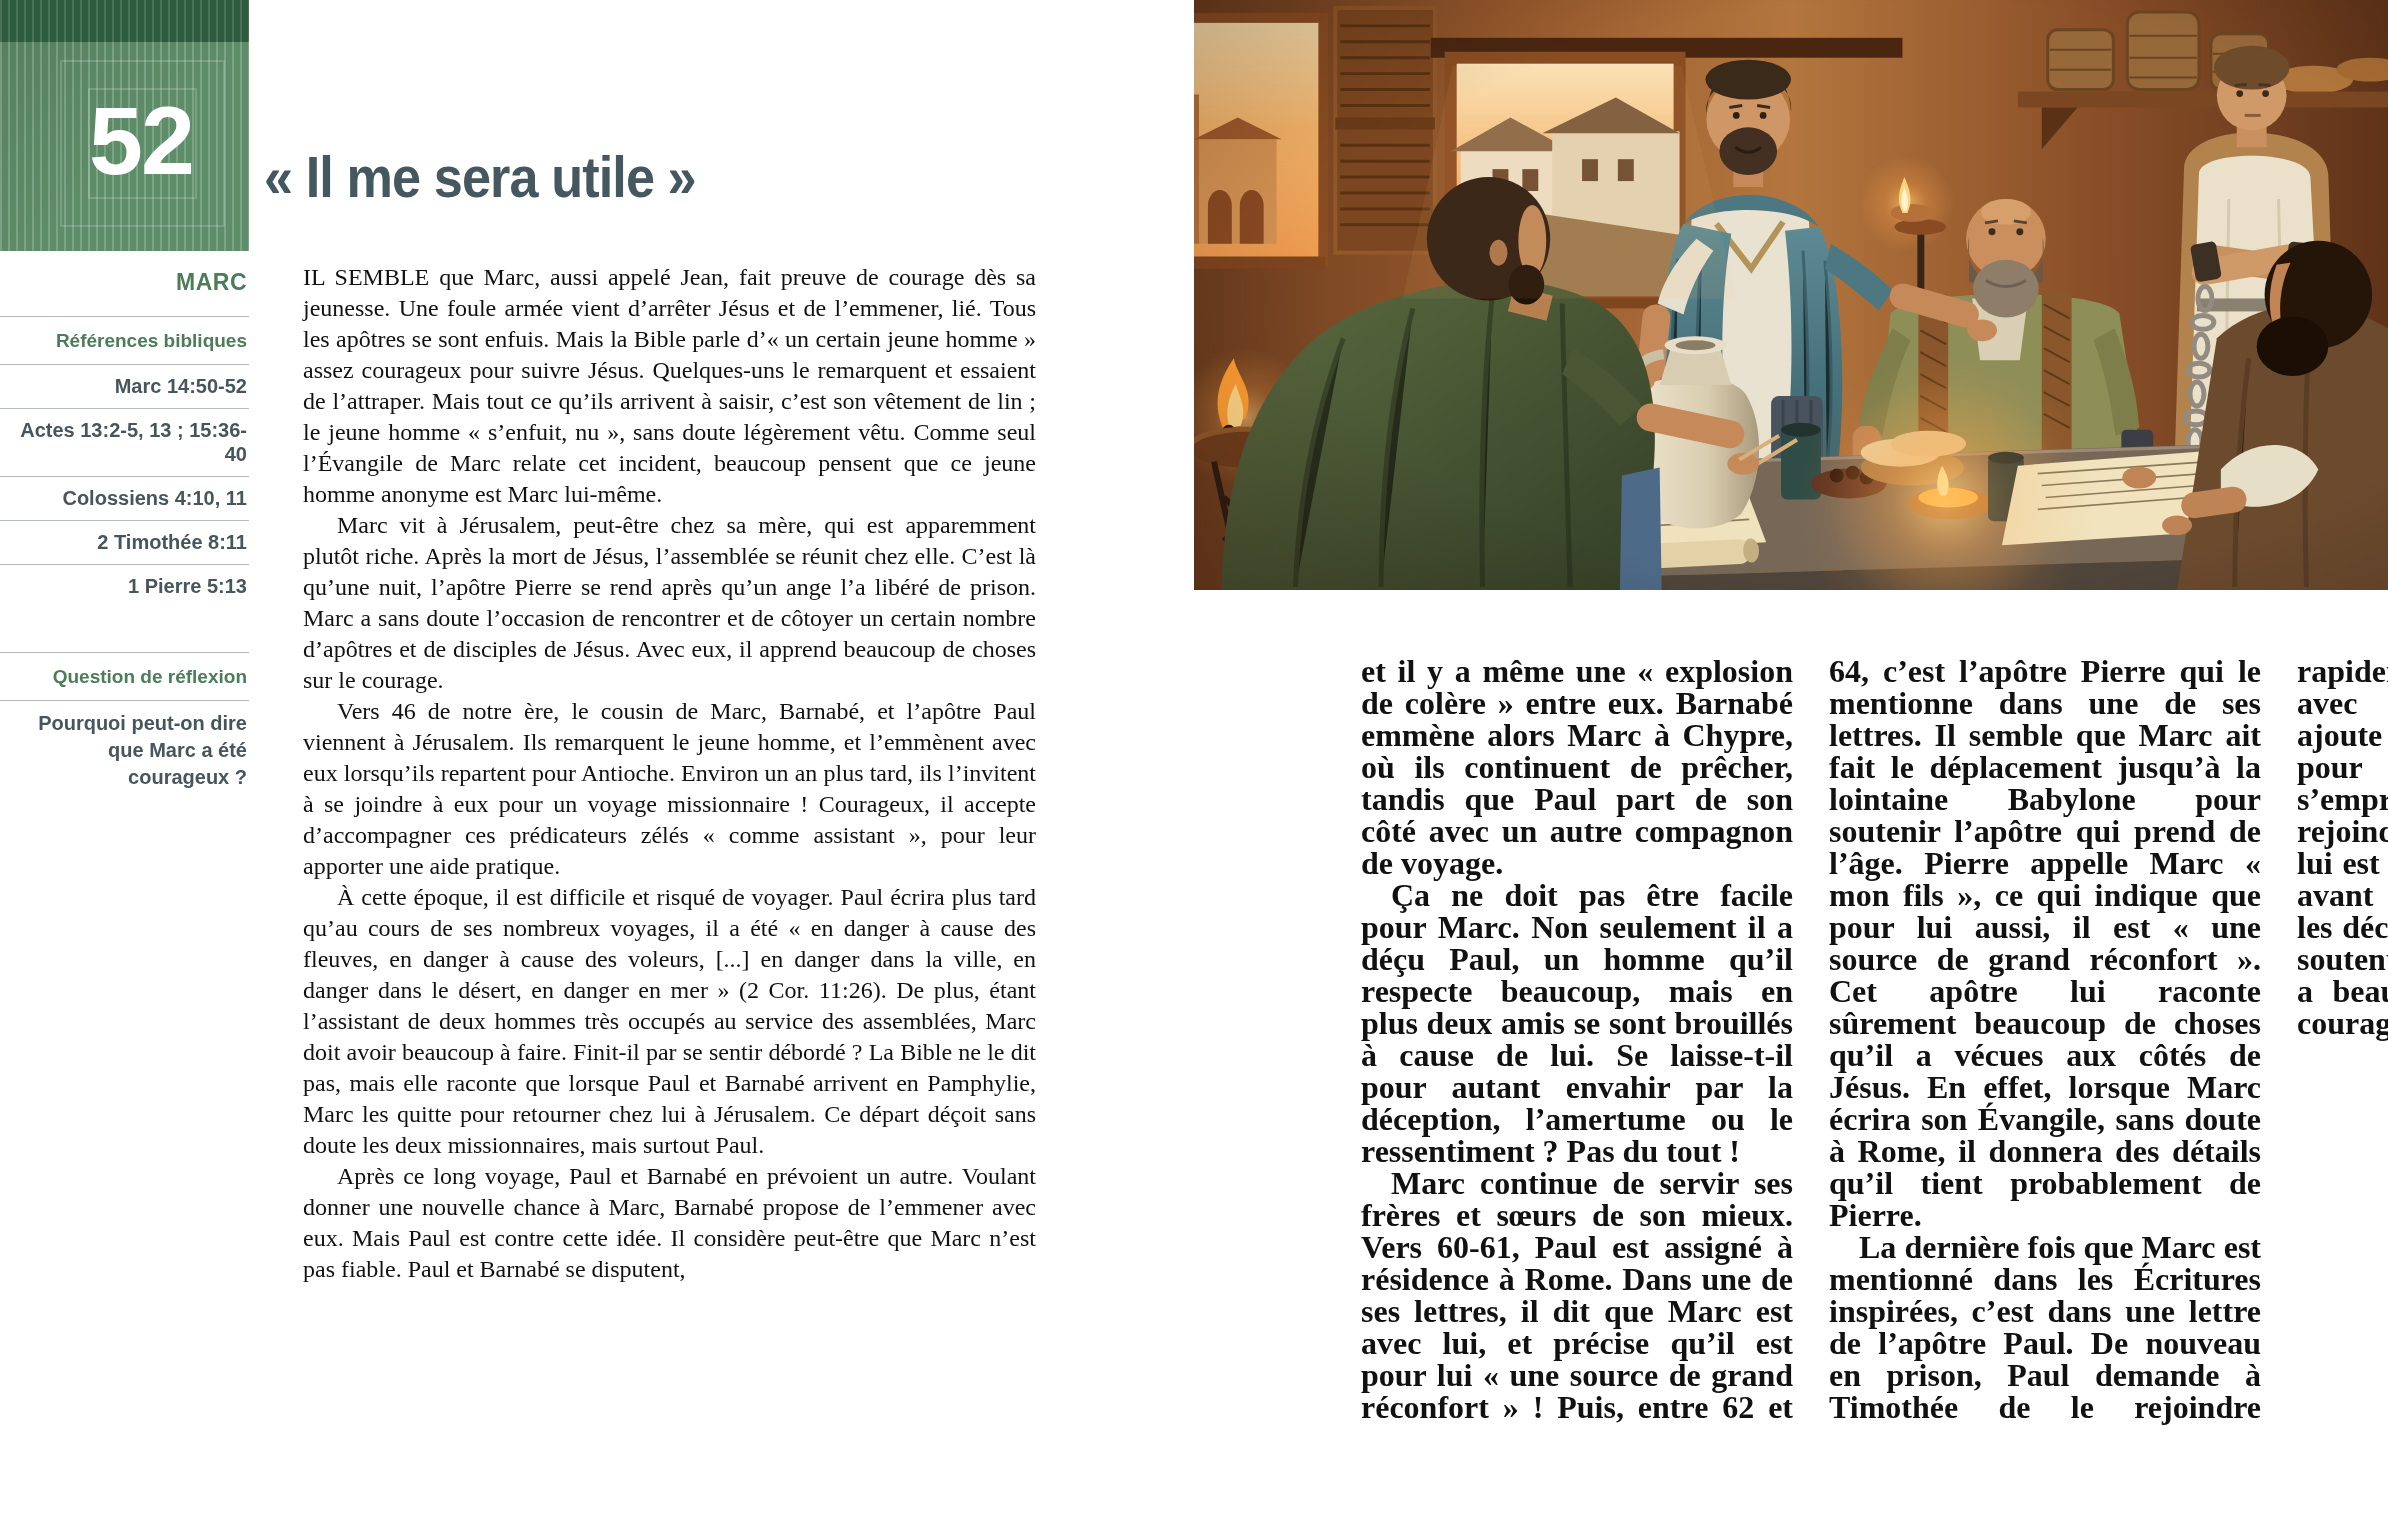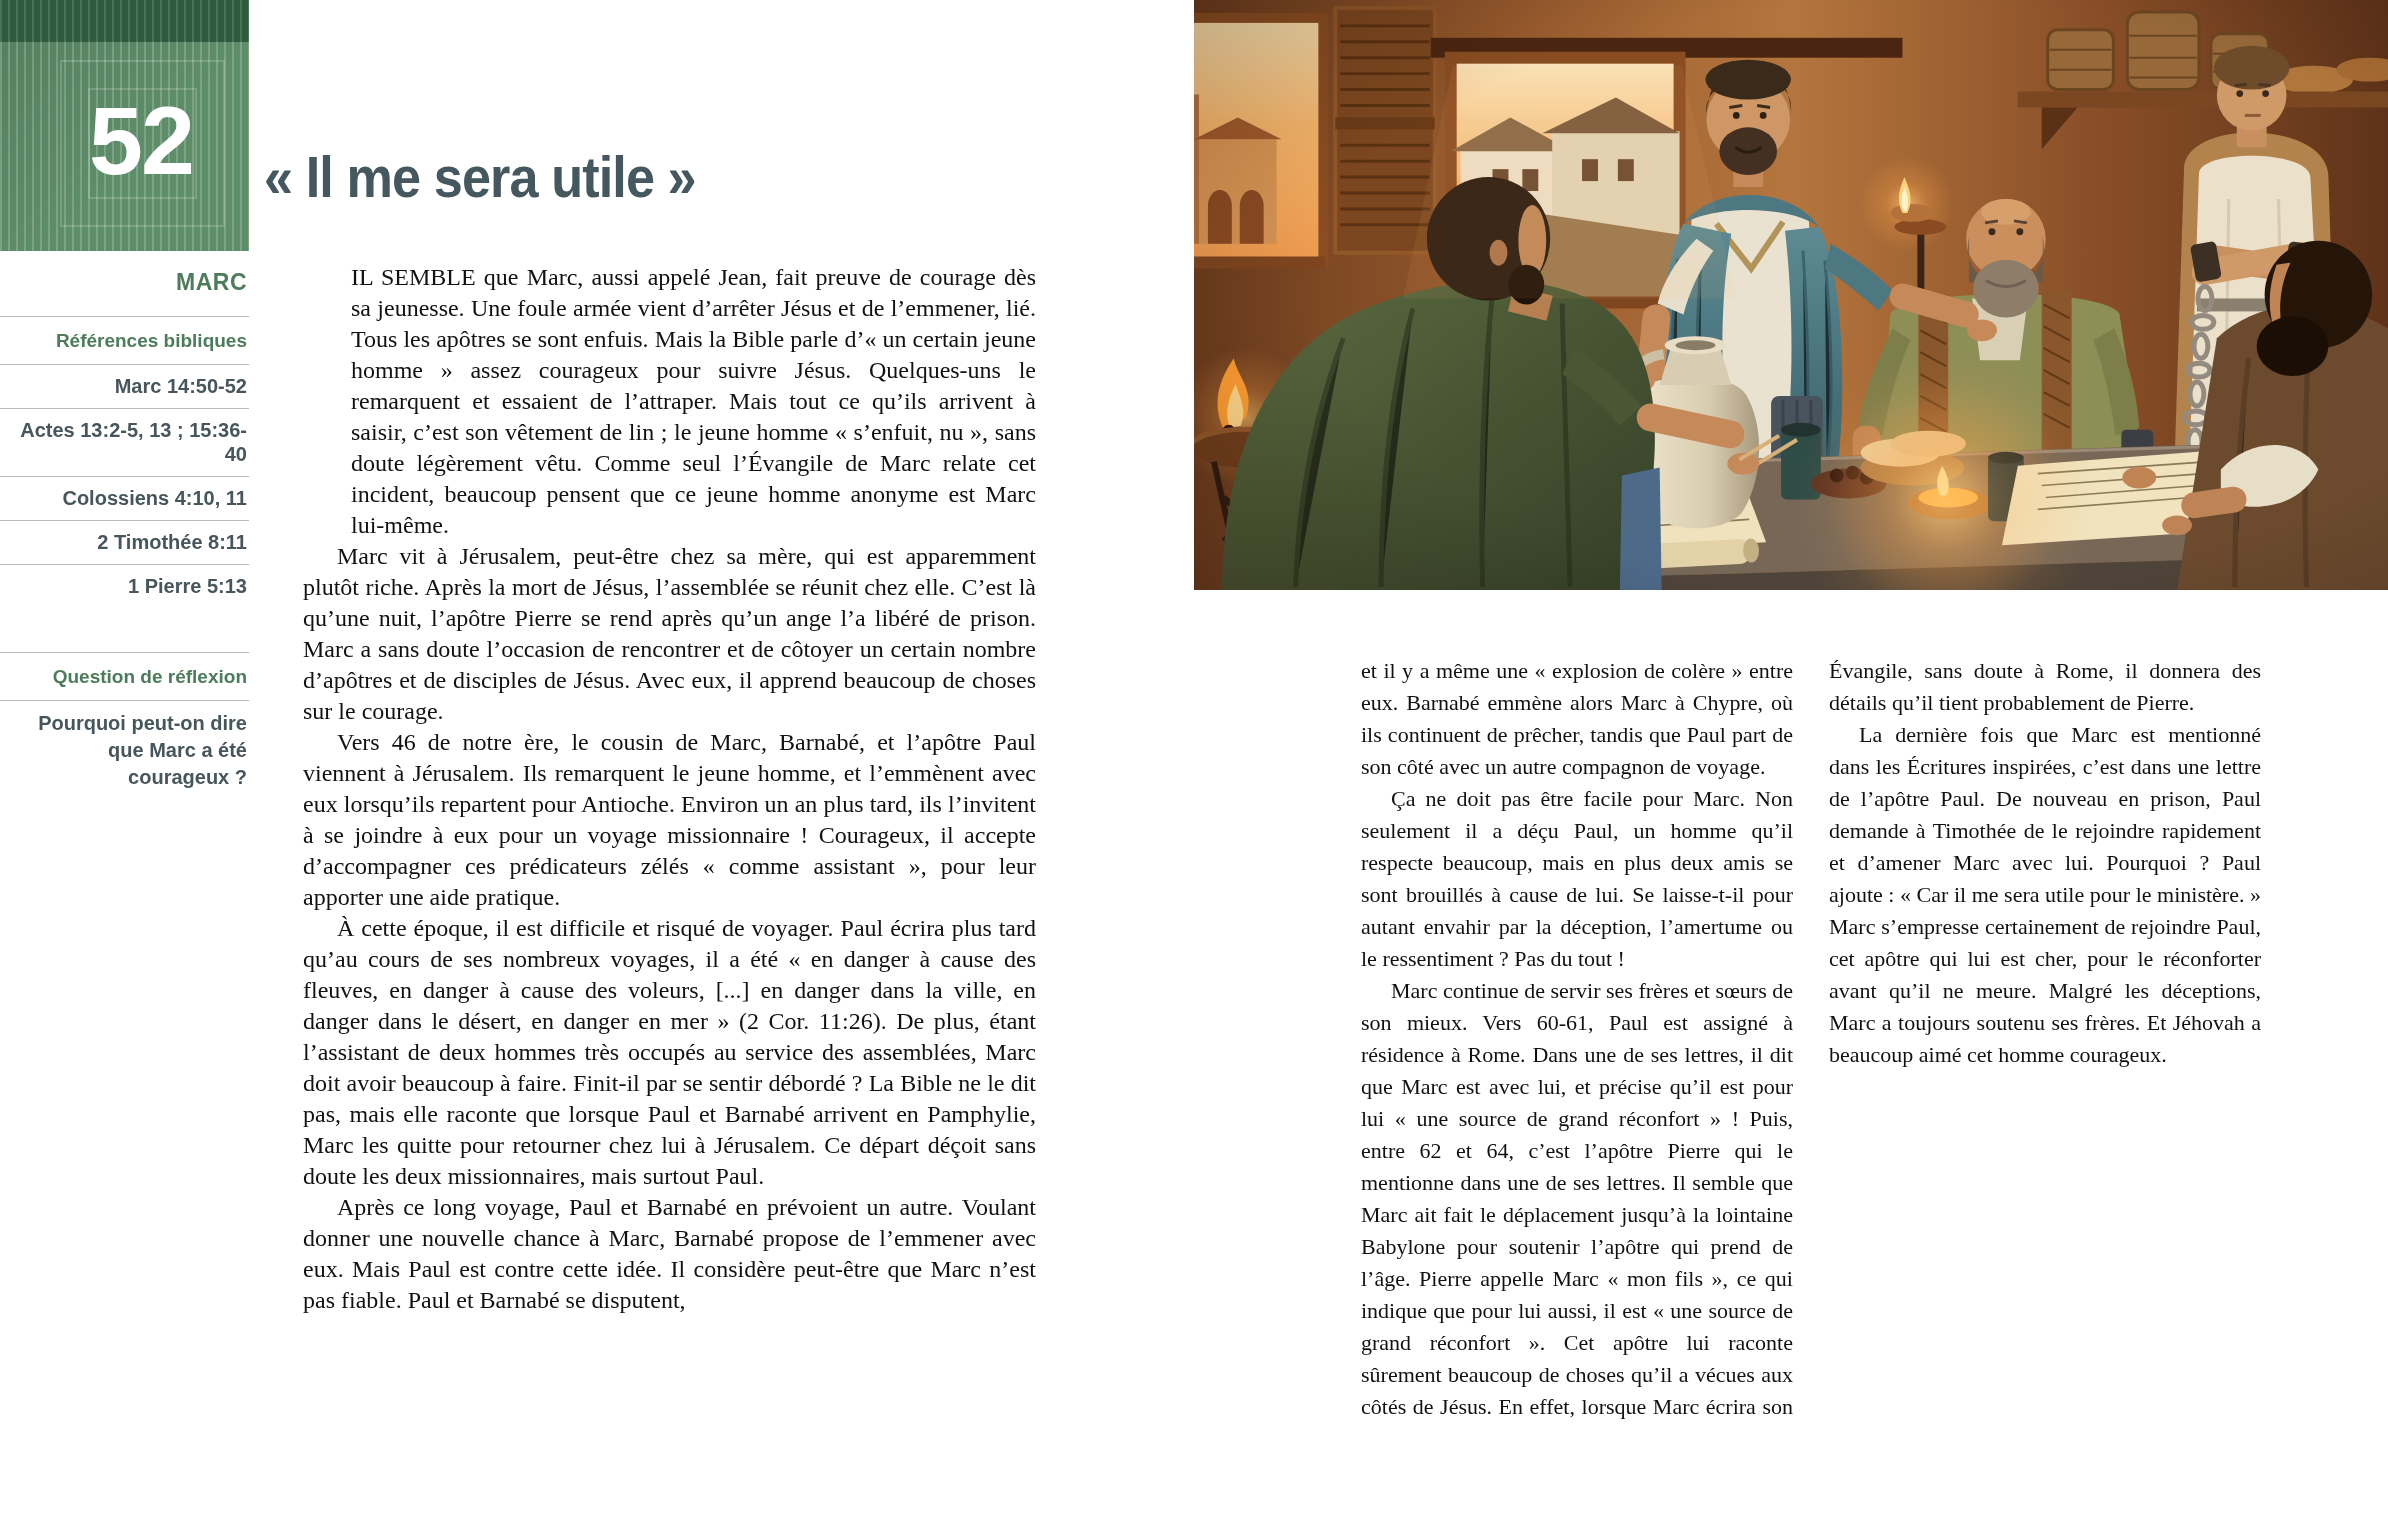--- a/index.html
+++ b/index.html
@@ -28,29 +28,29 @@
   .sb-item{color:#47565c;font-weight:bold;font-size:20px;line-height:24px;}
   .sb-gap{margin-top:44px;}
   .sb-question{line-height:27px;}
   
   .title{position:absolute;left:264px;top:145px;margin:0;color:var(--heading-slate,#45585f);
     font:bold 58px/1.1 "Liberation Sans","DejaVu Sans",sans-serif;letter-spacing:-1px;
     transform:scaleX(.9);transform-origin:left center;white-space:nowrap;}
   .bodycol{position:absolute;left:303px;top:262px;width:733px;
     font-size:24px;line-height:31px;text-align:justify;hyphens:auto;-webkit-hyphens:auto;}
   .bodycol p{margin:0;text-indent:34px;}
-  .bodycol p.first{text-indent:0;margin-left:48px;}
+  .bodycol p.first{text-indent:0;}
   .pullquote{float:left;width:350px;height:209px;box-sizing:border-box;
     margin:64px 28px 0 -143px;padding-top:48px;
     color:var(--accent-green,#4d7c5a);text-align:left;text-indent:0;
     font:bold 23.4px/30px "Liberation Sans","DejaVu Sans",sans-serif;}
   
   .columns{position:absolute;left:1361px;top:655px;width:900px;height:784px;
     column-count:2;column-gap:36px;column-fill:auto;
-    font-size:22px;line-height:32px;text-align:justify;hyphens:auto;-webkit-hyphens:auto;}
+    font-size:32px;line-height:32px;text-align:justify;hyphens:auto;font-weight:bold;-webkit-hyphens:auto;}
   .columns p{margin:0;text-indent:30px;}
   .columns p.first{text-indent:0;}
   
   .illustration{position:absolute;left:1194px;top:0;width:1194px;height:590px;margin:0;overflow:hidden;}
   .illustration svg{display:block;width:100%;height:100%;}
 </style>
 </head>
 <body>
 
 <div class="stage">

